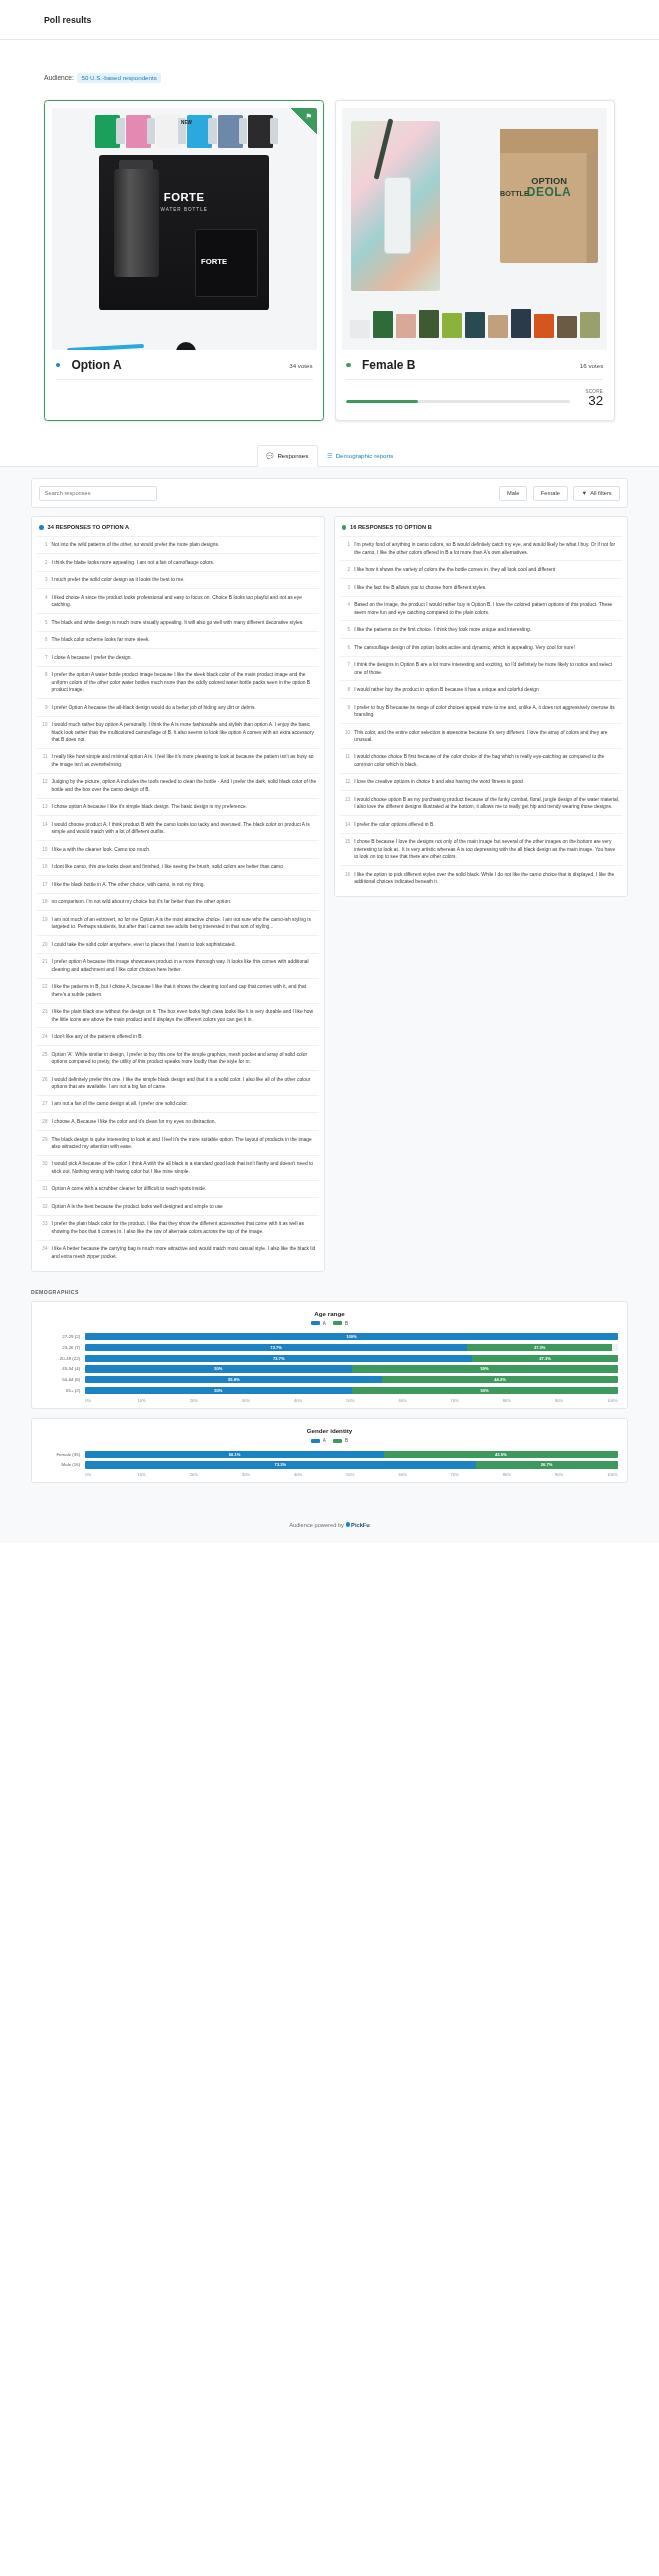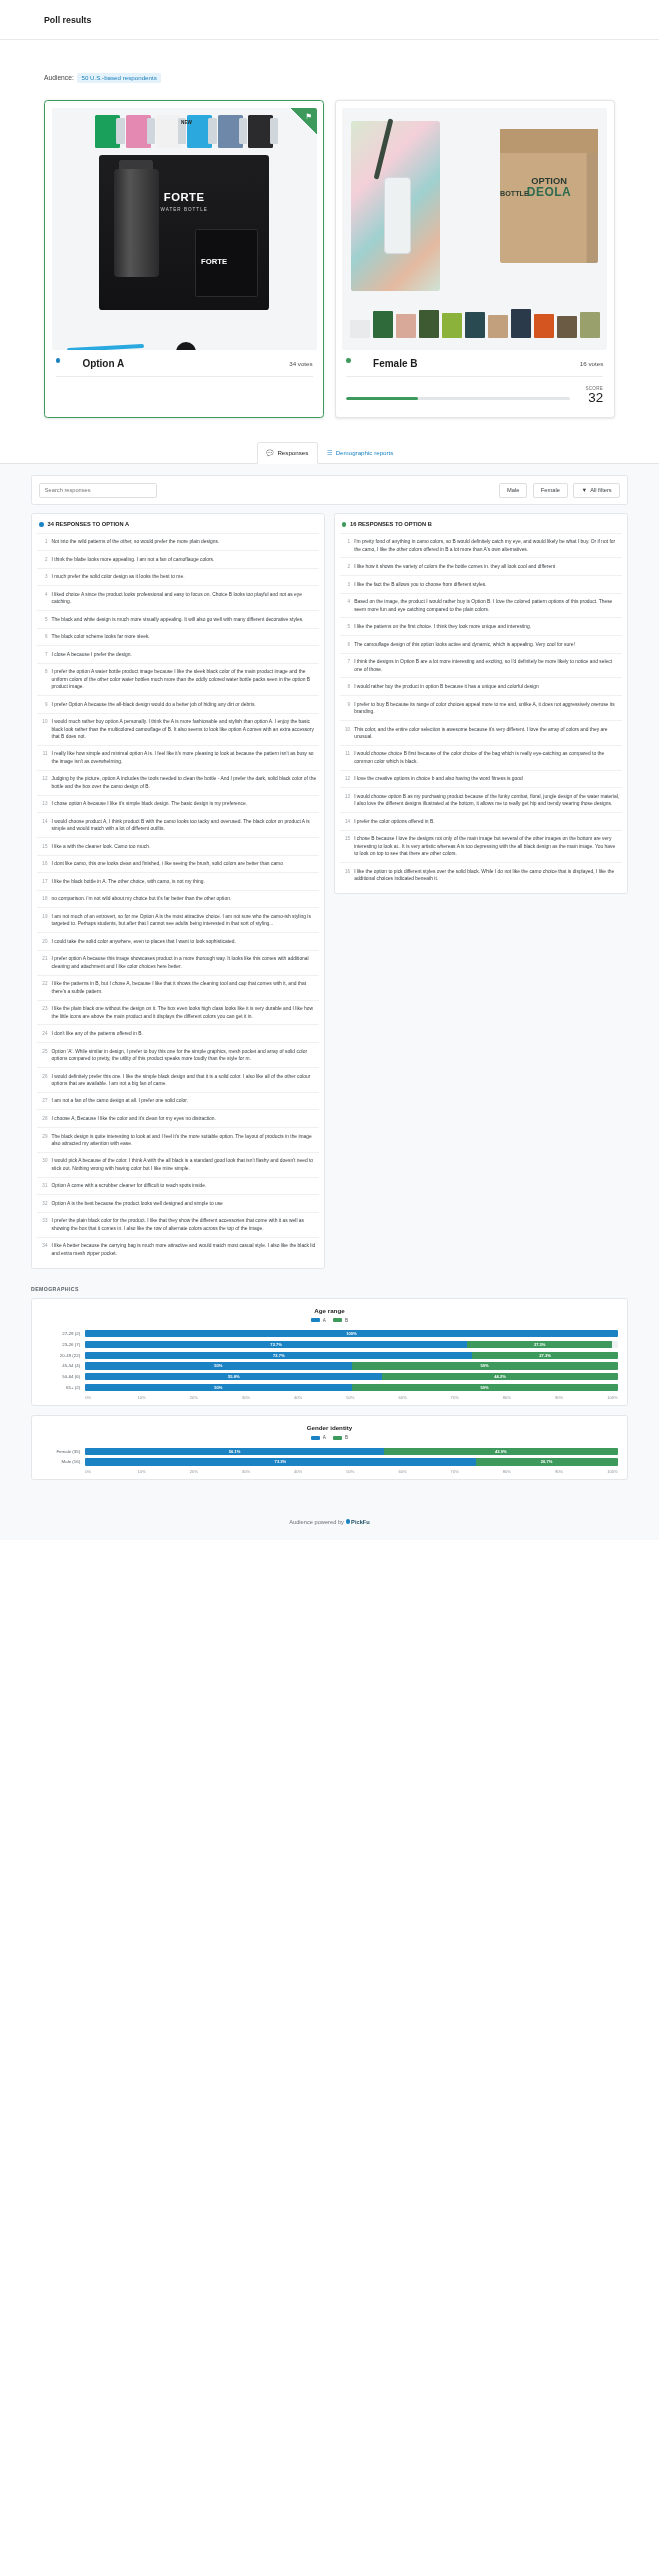--- a/index.html
+++ b/index.html
@@ -98,21 +98,21 @@
   .pb-bot { position:absolute; left:33px; top:56px; width:27px; height:77px; background:#eef1f2; border-radius:4.1px; border:0.5px solid #d5dadd;}
   .pb-box { position:absolute; right:9.3px; top:20.6px; width:98px; height:134px; background:#c9a982; border-radius:2.1px; box-shadow: inset -11.3px 0 0 rgba(0,0,0,.10); }
   .pb-box-top { position:absolute; left:0; top:0; width:100%; height:24px; background:#b9986f; }
   .pb-box .t1 { position:absolute; top:32px; left:0; width:100%; text-align:center; color:#2c6b4f; font-size:12px; font-weight:800; letter-spacing:0.5px;margin-top:24px;}
   .pb-box .t2 { position:absolute; top:47px; left:0; width:100%; text-align:center; color:#2c3c33; font-size:9.3px; font-weight:800;}
   .pb-box .t3 { position:absolute; top:60px; left:0; width:100%; text-align:left; color:#2c3c33; font-size:7.2px; font-weight:700;}
   .pb-shelf { position:absolute; left:7.2px; right:7.2px; bottom:12.4px; height:33px; display:flex; gap:2.6px; align-items:flex-end;}
   .pb-shelf div { flex:1; border-radius:1px; }
 
   .optrow { display:flex; align-items:center; justify-content:space-between; padding: 8.2px 4.1px 0 4.1px; }
-  .optname { display:flex; align-items:flex-start; gap:22px; font-size:10px; font-weight:700; color:#1d1d1d;}
+  .optname { display:flex; align-items:center; gap:11px; font-size:12px; font-weight:700; color:#1d1d1d;}
   .dot { width:4.6px; height:4.6px; border-radius:50%; }
   .dot-a { background:#1b82c3; }
   .dot-b { background:#3d9a5c; }
   .votes { font-size:6.2px; color:#4a4a4a; }
   .hr { height:0.5px; background:#e8eaec; margin: 6.7px 4.1px 0 4.1px; }
   .scorewrap { display:flex; align-items:flex-end; justify-content:space-between; padding: 9.3px 4.1px 5.2px 4.1px;}
   .bar { flex:1; height:3.1px; background:#e3e6e8; border-radius:1.5px; margin-bottom:5.2px; margin-right:15.5px; overflow:hidden;}
   .bar > i { display:block; height:100%; border-radius:1.5px;}
   .bar-a > i { background:#1b82c3; }
   .bar-b > i { background:#3d9a5c; }

